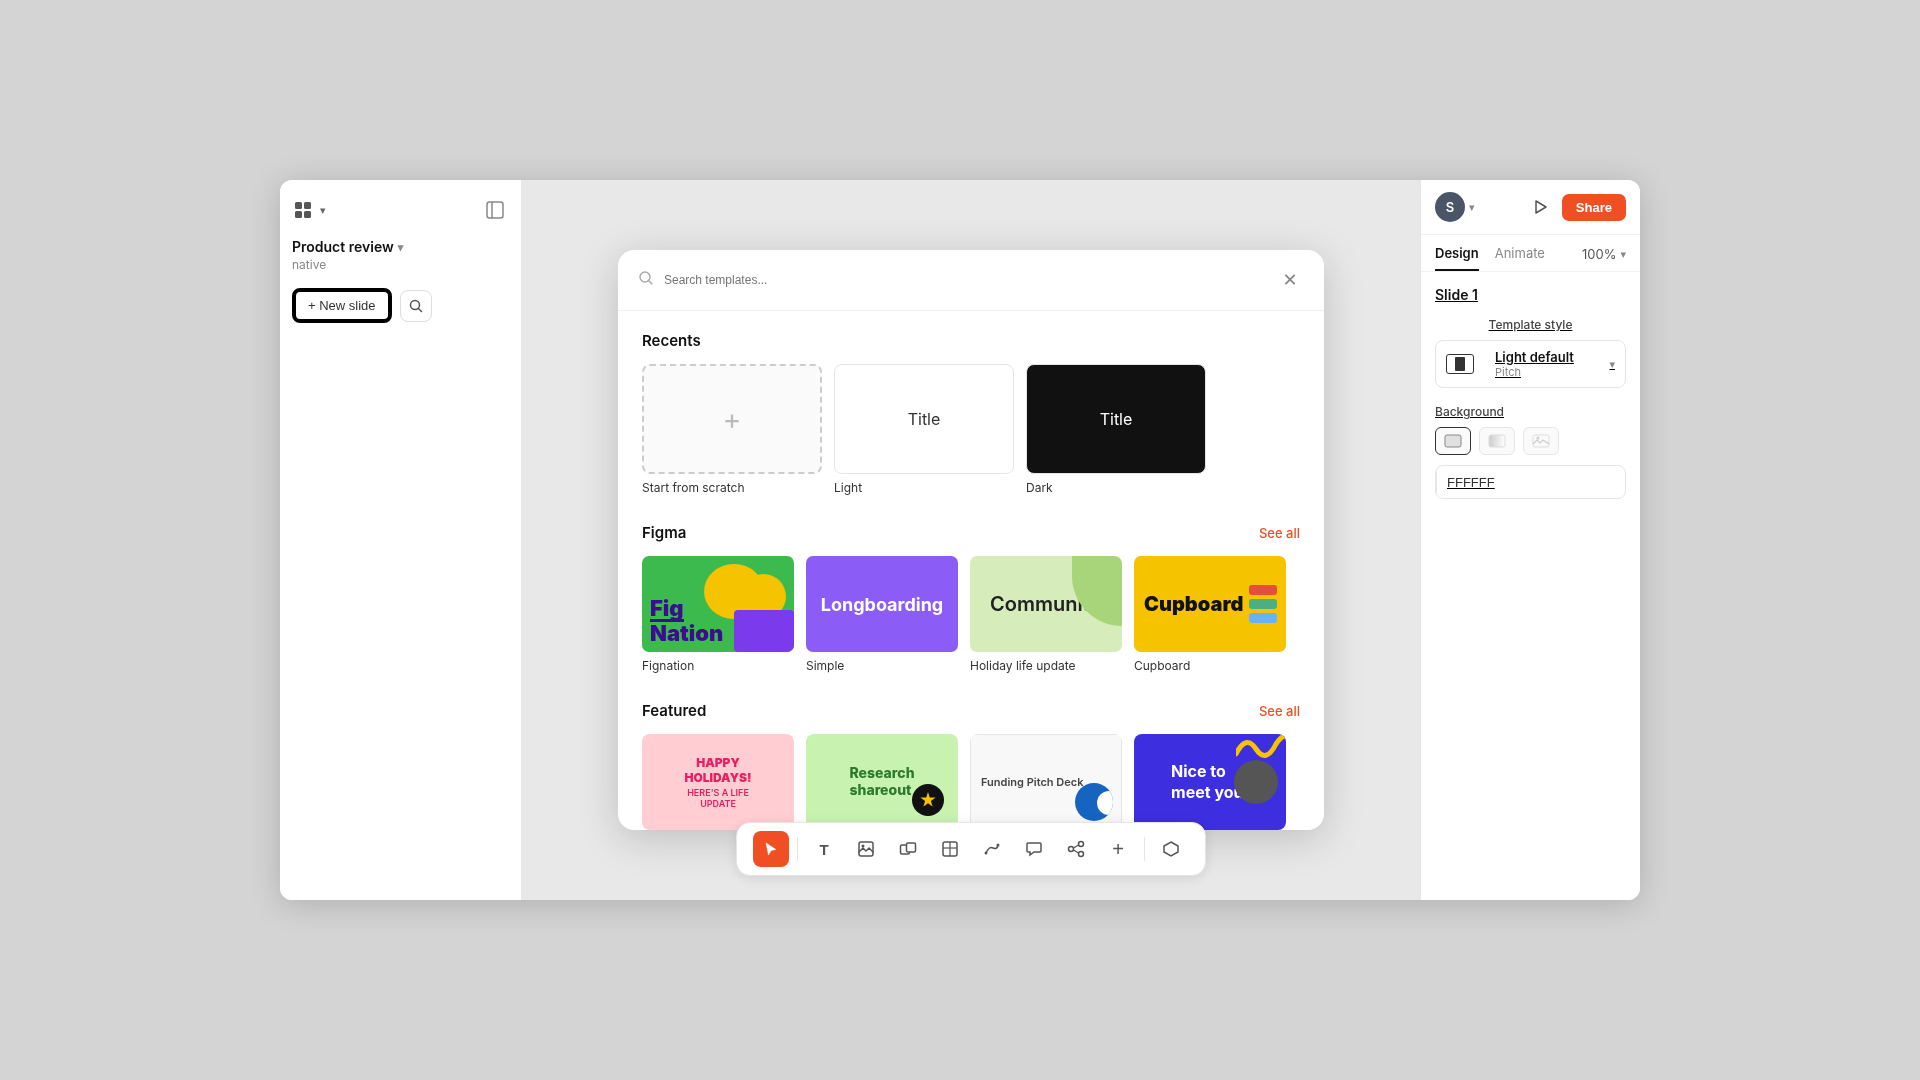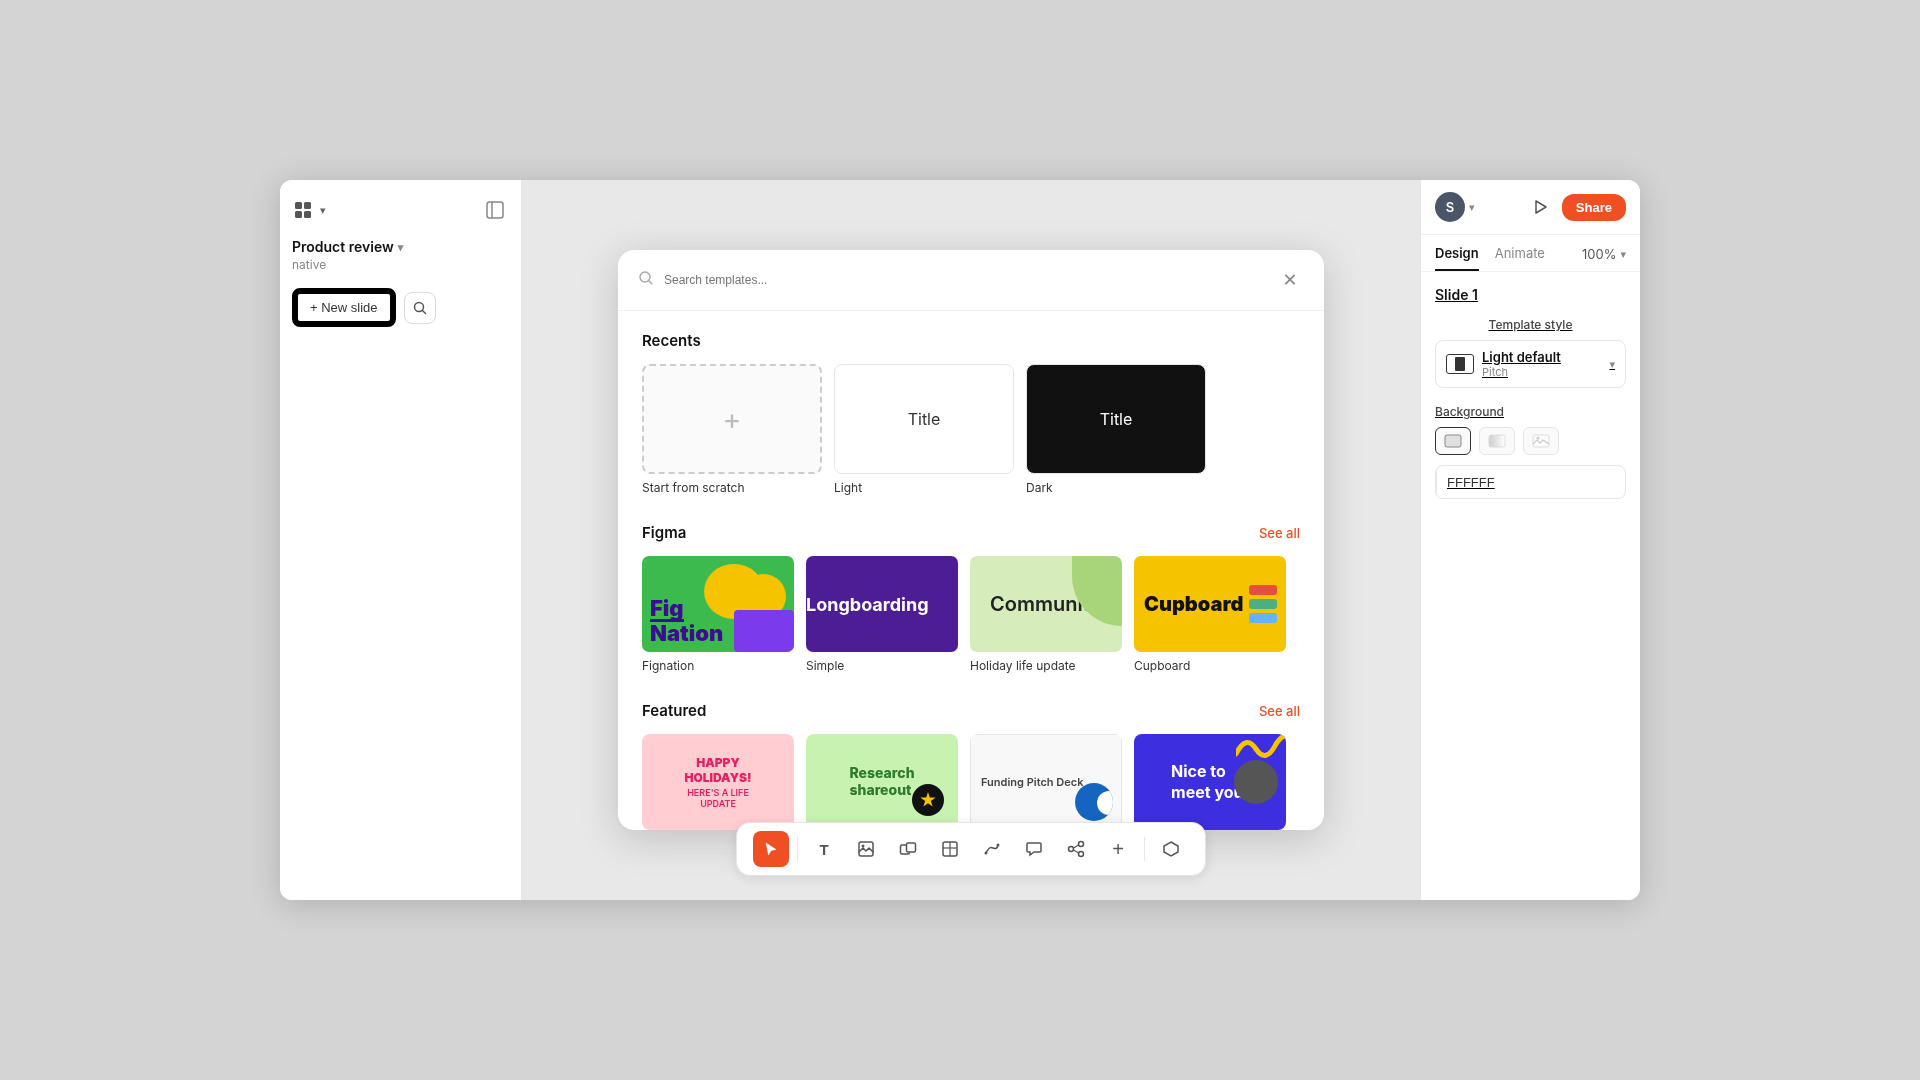--- a/index.html
+++ b/index.html
@@ -99,21 +99,21 @@
       display: flex;
       align-items: center;
       gap: 8px;
       margin-top: 4px;
     }
     .new-slide-btn {
       display: flex;
       align-items: center;
       gap: 5px;
       background: #fff;
-      border: 6px solid #000000;
+      border: 4px solid #000000;
       border-radius: 8px;
       padding: 6px 12px;
       font-size: 13px;
       cursor: pointer;
       color: #333;
       font-weight: 500;
     }
     .search-btn {
       width: 32px;
       height: 32px;
@@ -332,26 +332,26 @@
       position: absolute;
       width: 60px;
       height: 42px;
       background: #7c3aed;
       border-radius: 4px;
       bottom: 0;
       right: 0;
     }
     
     .simple-bg {
-      background: #4c1d95;
+      background: #8b5cf6;
       width: 100%;
       height: 100%;
       display: flex;
       align-items: center;
-      justify-content: flex-start;
+      justify-content: center;
     }
     .simple-text {
       color: #fff;
       font-size: 18px;
       font-weight: 700;
       text-align: center;
     }
     
     .holiday-bg {
       background: #d6edbb;
@@ -598,21 +598,21 @@
       display: flex;
       align-items: center;
       justify-content: center;
       cursor: pointer;
       color: #555;
     }
     .share-btn {
       background: #f04e23;
       color: #fff;
       border: none;
-      border-radius: 12px;
+      border-radius: 7px;
       padding: 6px 14px;
       font-size: 13px;
       font-weight: 600;
       cursor: pointer;
     }
     .panel-tabs {
       display: flex;
       padding: 10px 14px 0 14px;
       gap: 16px;
       border-bottom: 1px solid #f0f0f0;
@@ -647,21 +647,21 @@
       font-weight: 500;
       margin-bottom: 8px;
       text-align: center;
     }
     .template-style-selector {
       border: 1px solid #e5e5e5;
       border-radius: 8px;
       padding: 8px 10px;
       display: flex;
       align-items: center;
-      gap: 8px;
+      gap: 21px;
       cursor: pointer;
       margin-bottom: 16px;
     }
     .template-style-thumb {
       width: 28px;
       height: 20px;
       background: #fff;
       border: 1.5px solid #333;
       border-radius: 3px;
       display: flex;

